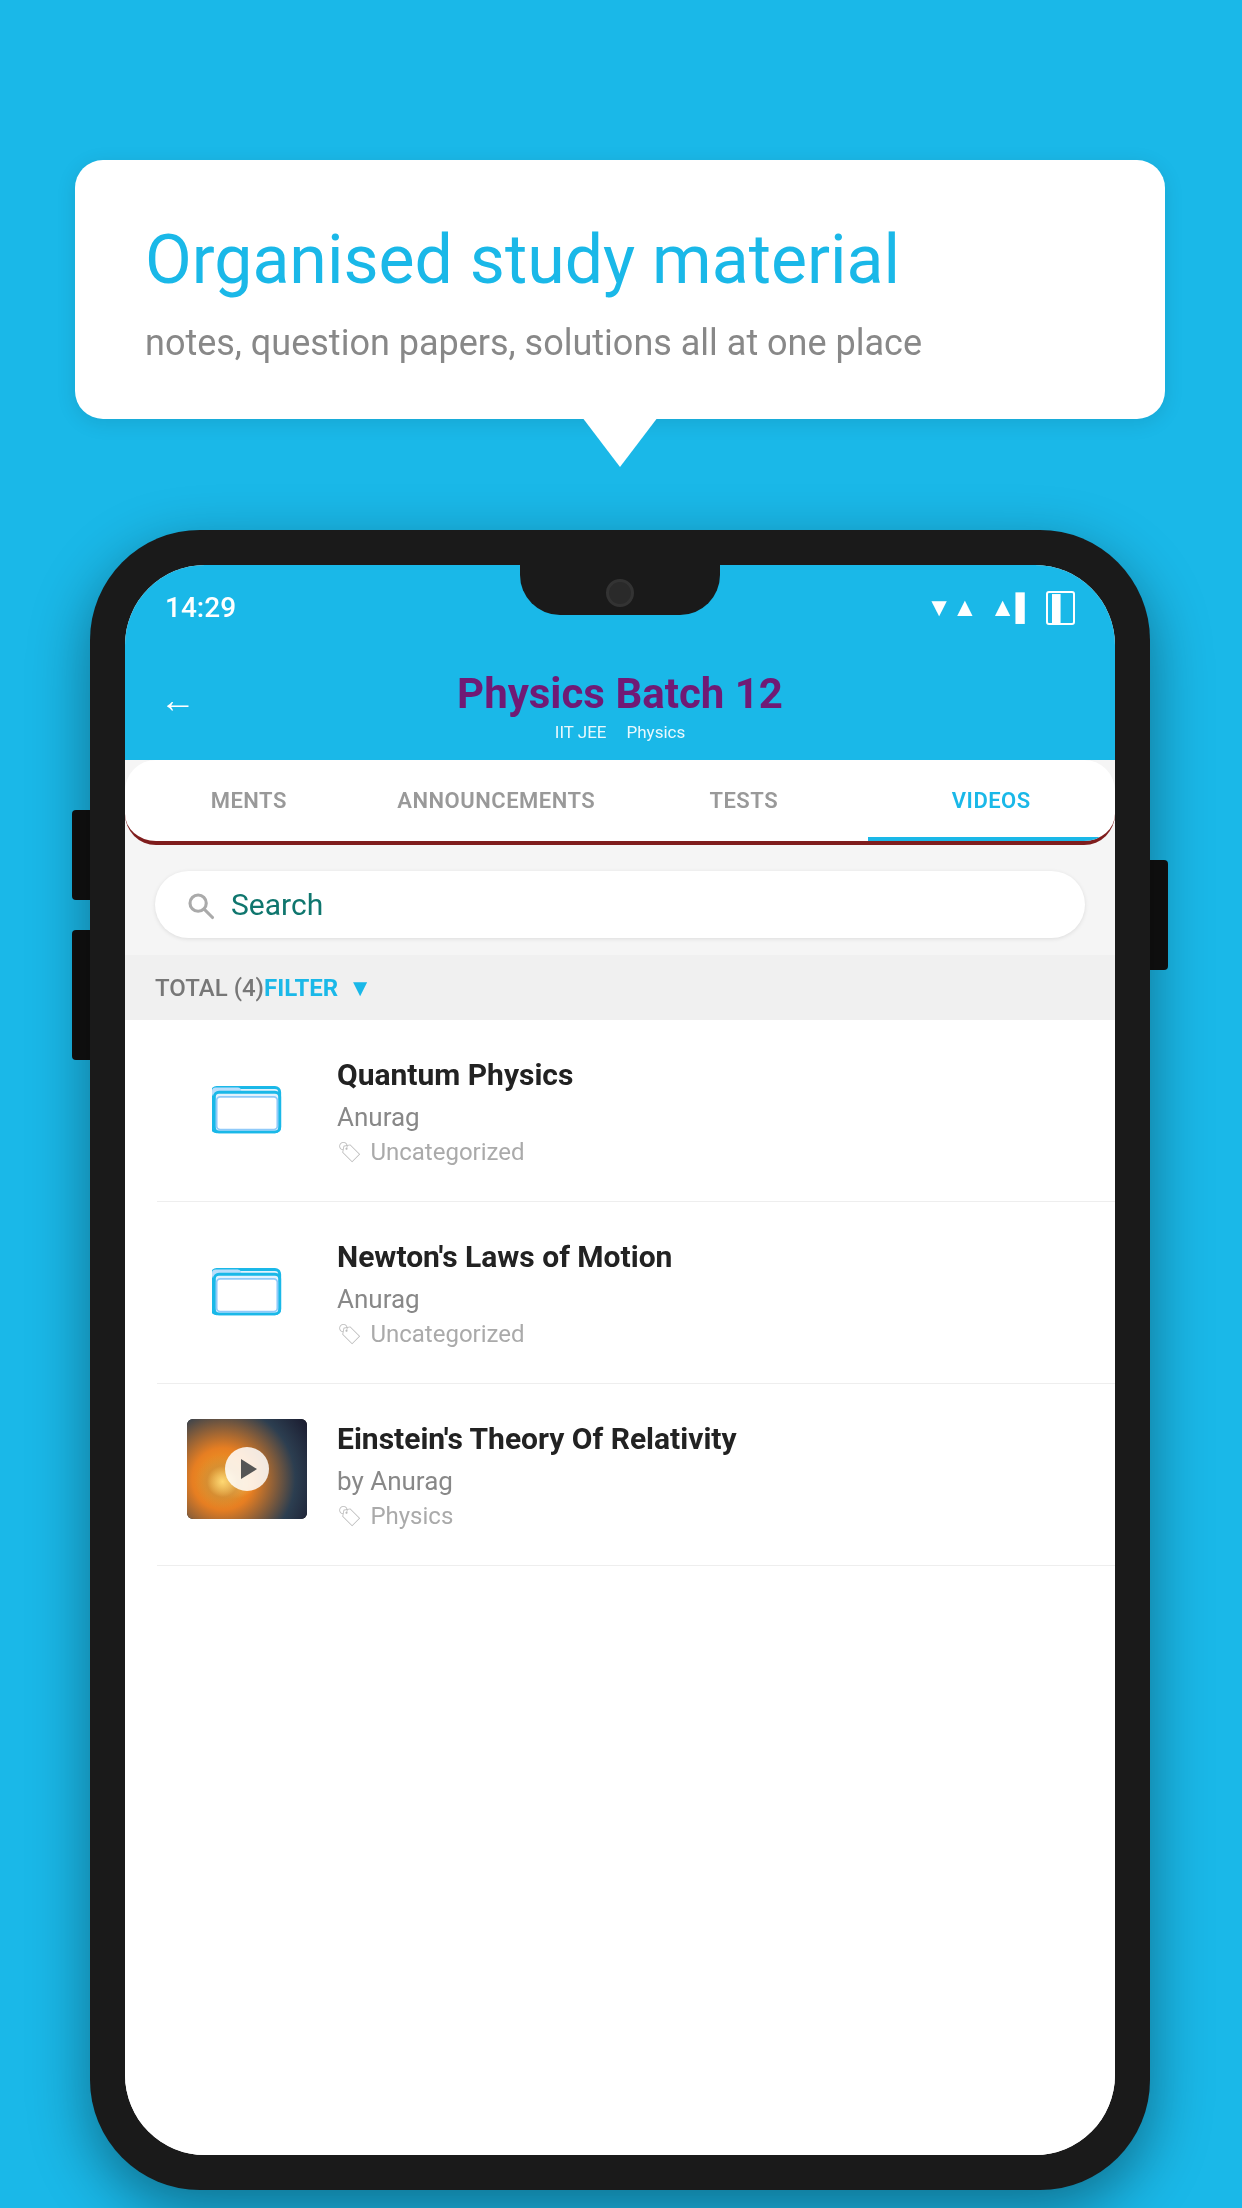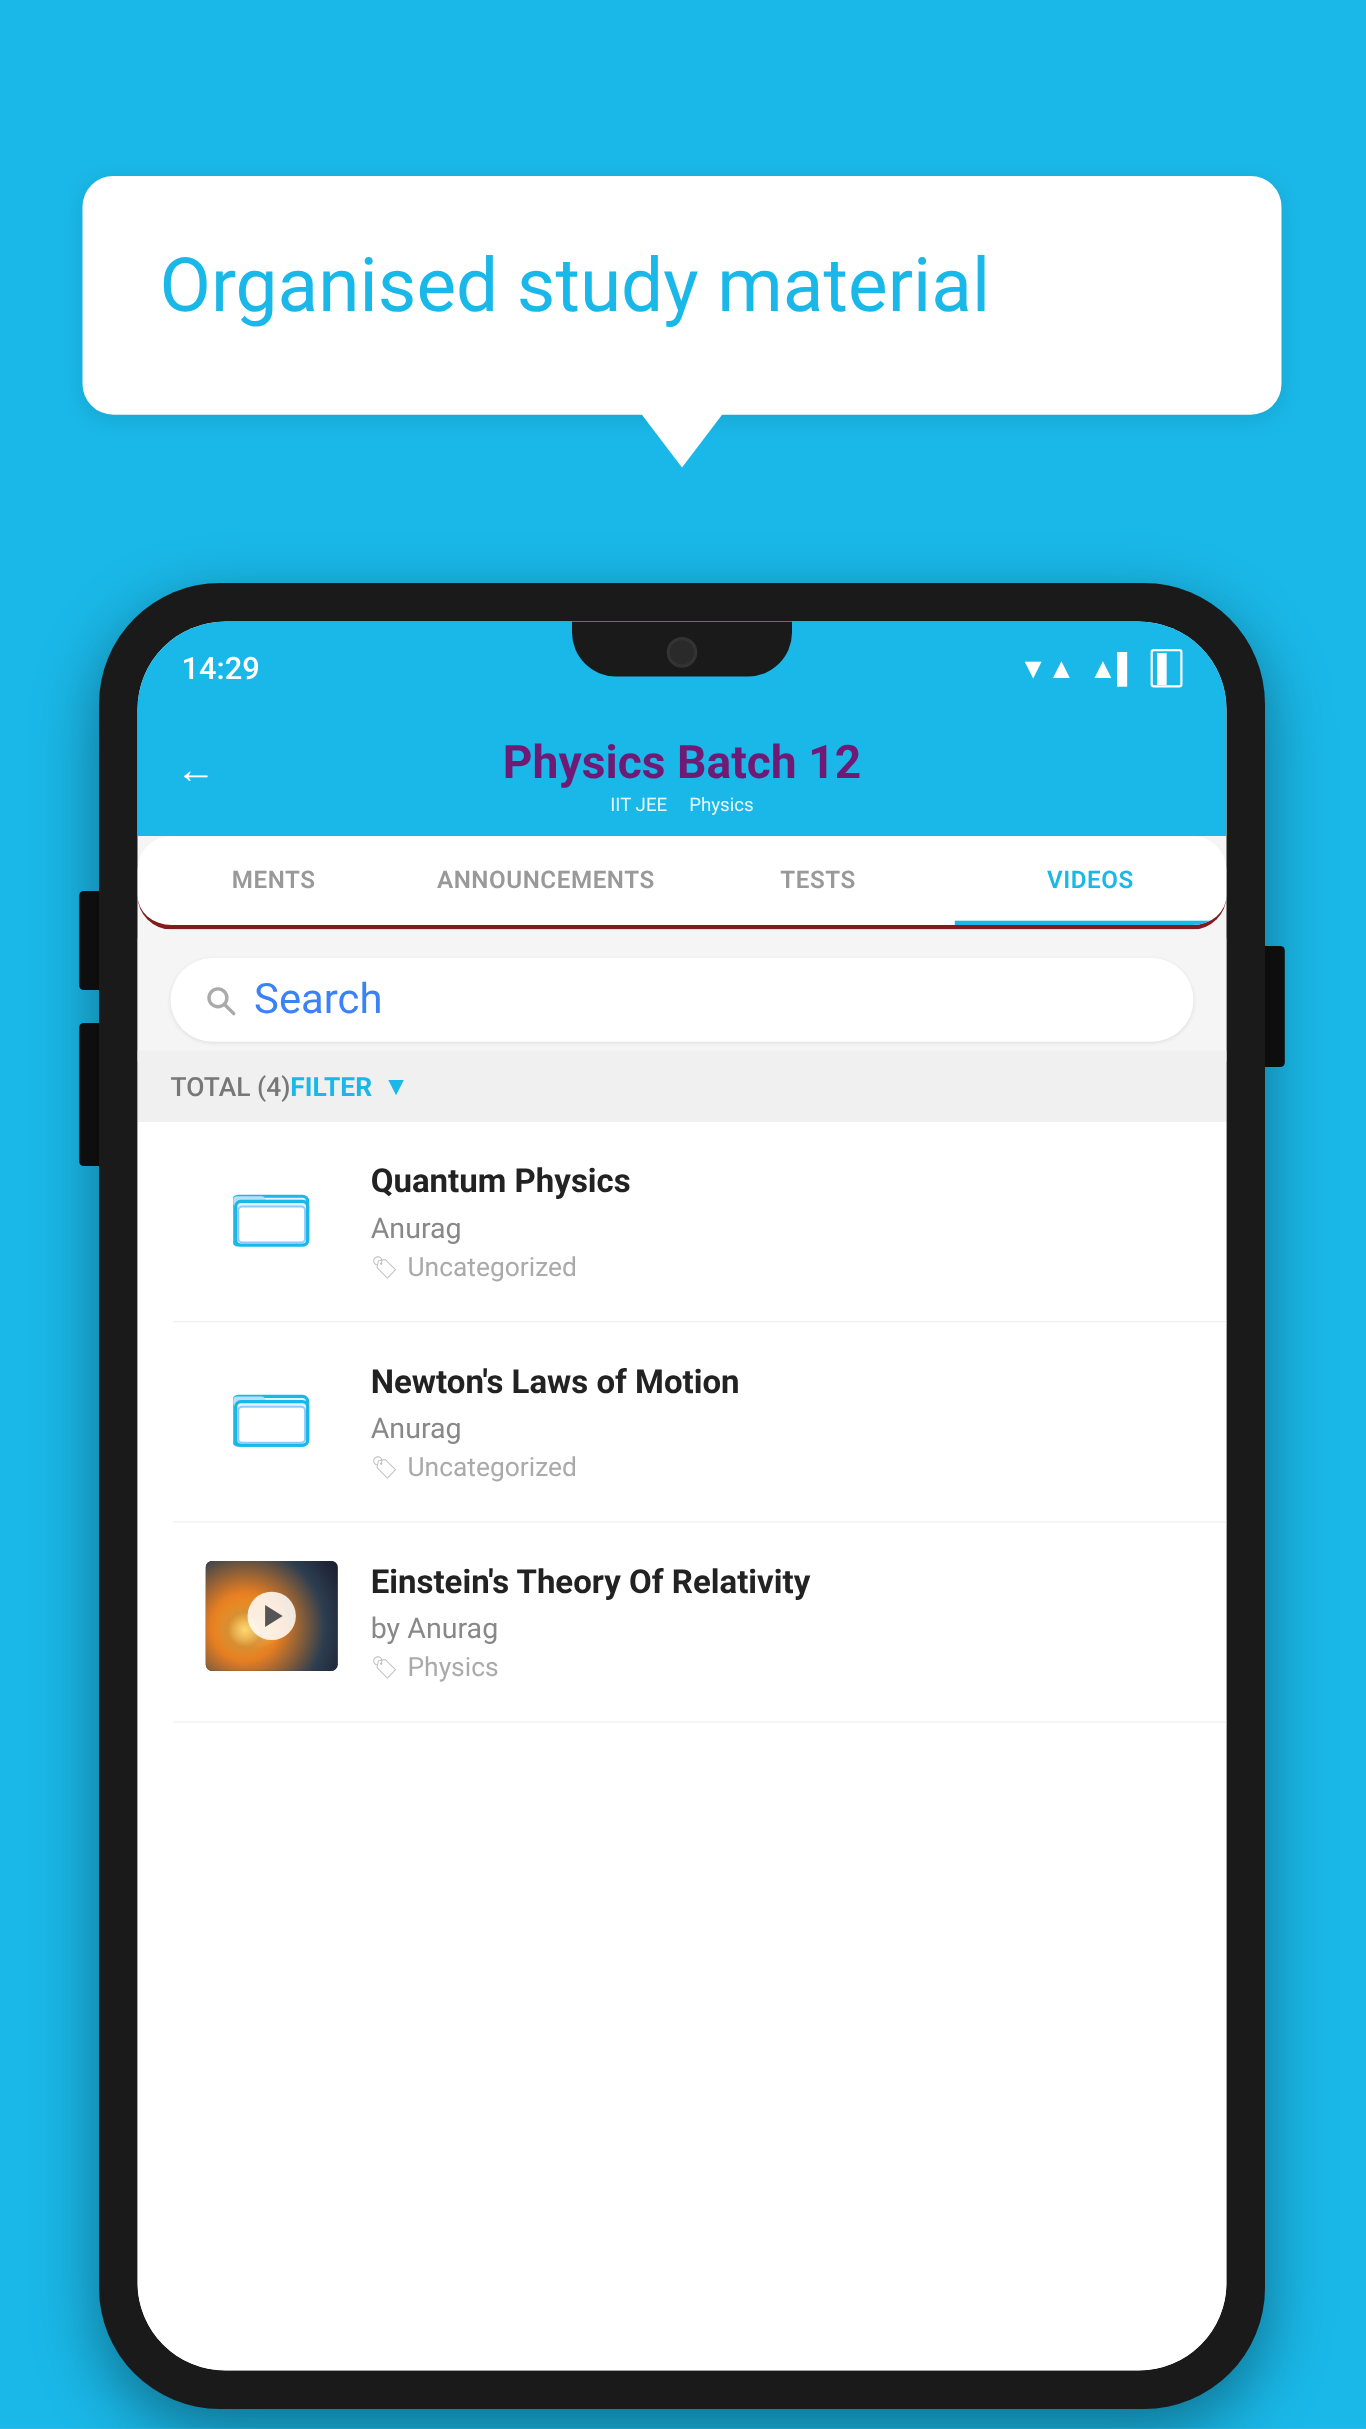--- a/index.html
+++ b/index.html
@@ -263,22 +263,22 @@
       background: white;
       border-radius: 40px;
       display: flex;
       align-items: center;
       padding: 16px 30px;
       gap: 16px;
       box-shadow: 0 1px 4px rgba(0,0,0,0.1);
     }
 
     .search-placeholder {
-      color: #3b82f6;
-      font-size: 38px;
+      color: #0f766e;
+      font-size: 30px;
     }
 
     
     .filter-bar {
       position: absolute;
       top: 390px;
       left: 0;
       right: 0;
       height: 65px;
       background: #f0f0f0;
@@ -414,20 +414,21 @@
       border-radius: 50%;
     }
   </style>
 </head>
 <body>
 
 <div style="position:absolute;top:0;left:0;width:1242px;height:2208px;background:#1ab8e8;"></div>
 
 <div class="speech-bubble">
   <div class="bubble-title">Organised study material</div>
+  <div class="bubble-subtitle">notes, question papers, solutions all at one place</div>
 </div>
 
 <div class="phone-wrapper">
 
   <div class="vol-up"></div>
   <div class="vol-down"></div>
   <div class="power-btn"></div>
 
   <div class="phone-shell"></div>
 

